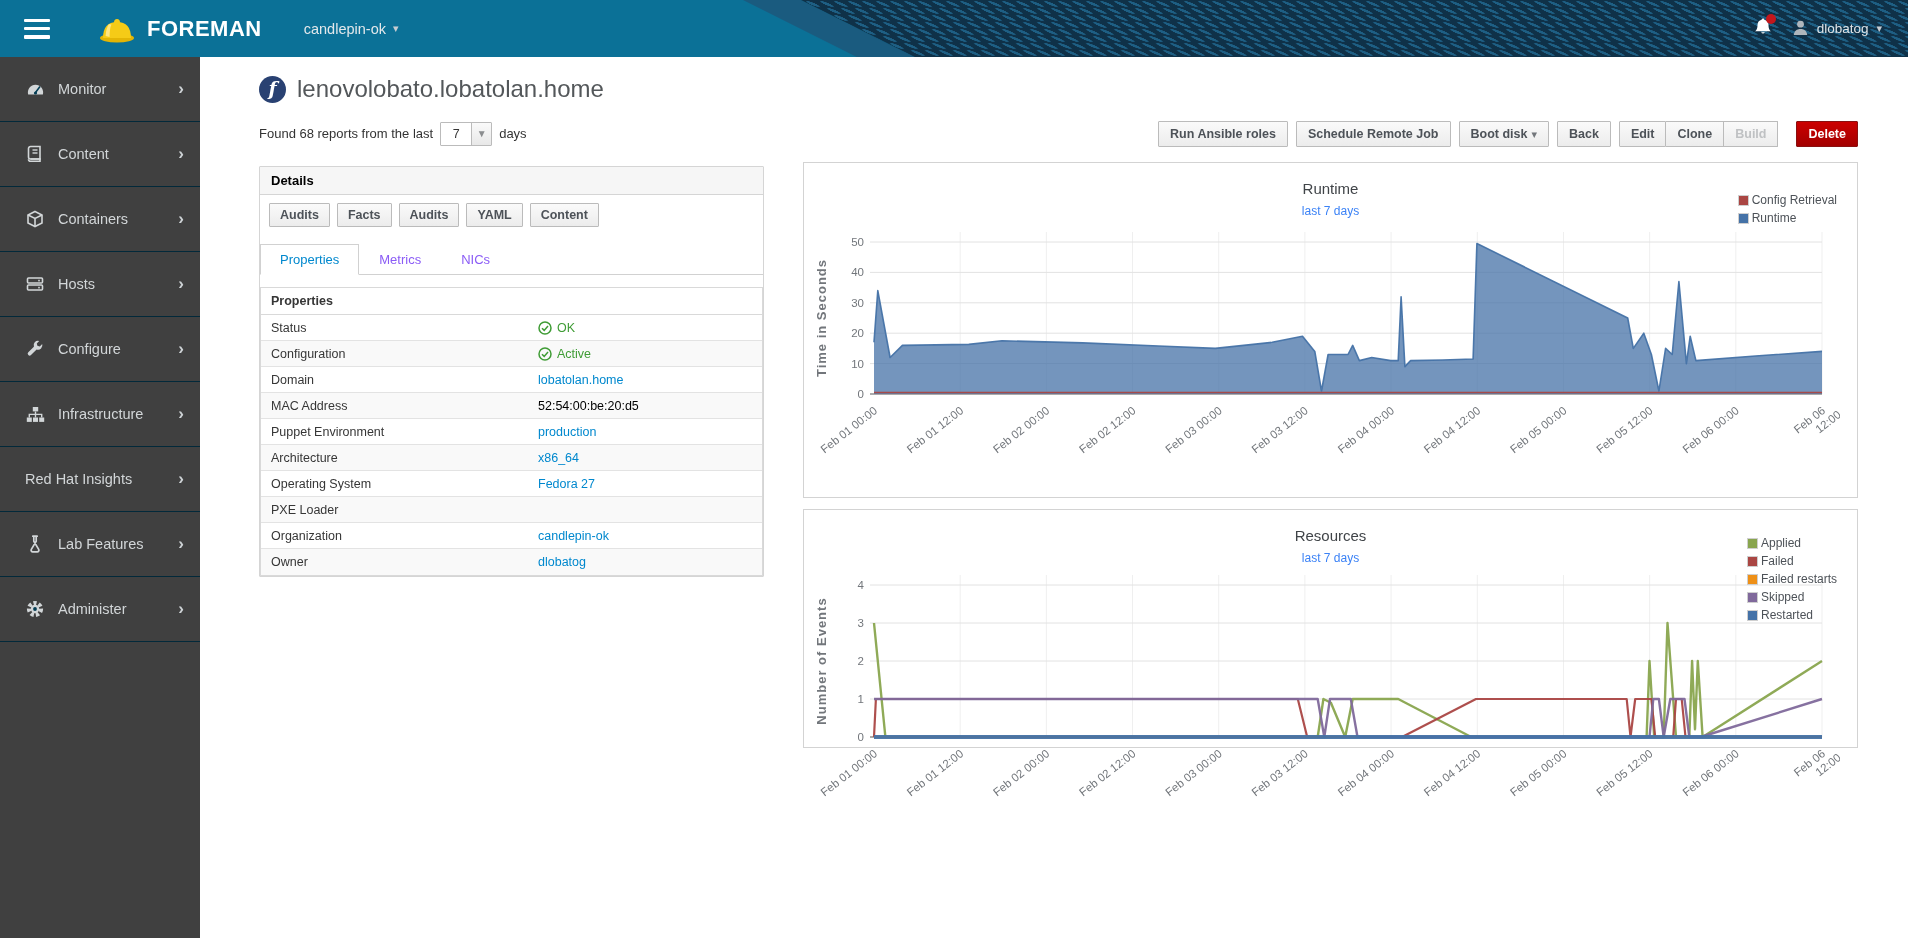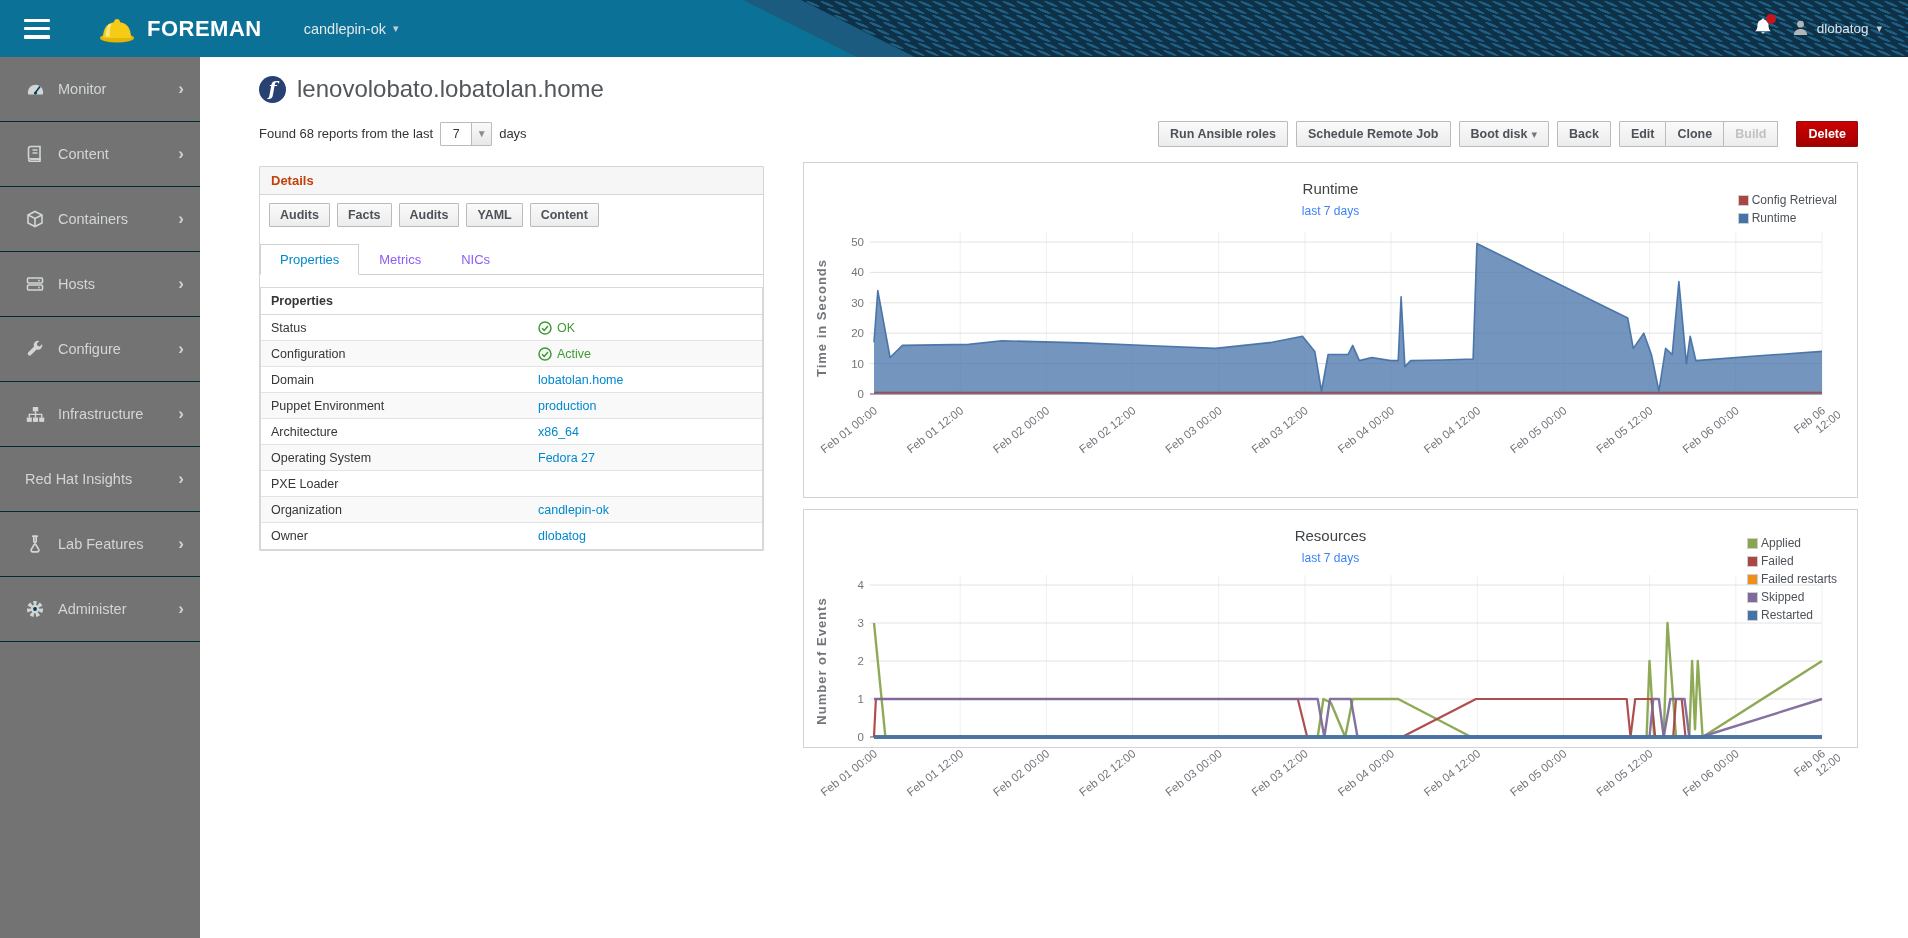--- a/index.html
+++ b/index.html
@@ -21,21 +21,21 @@
   .brand svg { display:block; }
   .brand-name { color:#fff; font-size:22px; font-weight:bold; letter-spacing:.5px; margin-left:10px; }
   .org-switch { margin-left:42px; color:#E3E8EB; font-size:14.5px; display:flex; align-items:center; gap:7px; cursor:pointer; }
   .caret { font-size:11px; color:#C7CDD2; }
   .mast-right { position:absolute; right:26px; top:0; height:57px; display:flex; align-items:center; gap:20px; }
   .bell-wrap { position:relative; cursor:pointer; }
   .bell-dot { position:absolute; top:-3px; right:-4px; width:10px; height:10px; border-radius:50%; background:#C4161C; }
   .user-menu { display:flex; align-items:center; gap:8px; color:#DFE4E8; font-size:13.5px; cursor:pointer; }
 
   
-  .sidebar { position:absolute; top:57px; left:0; bottom:0; width:200px; background:#737373; z-index:20; }
+  .sidebar { position:absolute; top:57px; left:0; bottom:0; width:200px; background:#404040; z-index:20; }
   .nav-item { height:65px; display:flex; align-items:center; padding:0 16px 0 25px; color:#D2D6D8;
               border-bottom:1px solid #02293A; cursor:pointer; font-size:14.5px; }
   .nav-icon { width:20px; height:20px; margin-right:13px; display:flex; align-items:center; justify-content:center; flex:0 0 20px; }
   .nav-label { flex:1; }
   .nav-chevron { font-size:17px; font-weight:bold; color:#CDD2D5; }
 
   
   .main { position:absolute; top:57px; left:200px; right:0; bottom:0; background:#fff; padding:18px 50px 0 59px; overflow:hidden; }
   .page-title { display:flex; align-items:center; gap:11px; margin-bottom:17px; }
   .title-os-icon { width:27px; height:27px; border-radius:50%; background:#294172; color:#fff; display:flex;
@@ -60,21 +60,21 @@
   .btn-group { display:flex; gap:0; }
   .btn-group .btn { border-radius:0; }
   .btn-group .btn + .btn { border-left:none; }
   .btn-group .btn:first-child { border-radius:1px 0 0 1px; }
   .btn-group .btn:last-child { border-radius:0 1px 1px 0; }
   .btn.disabled { color:#BFC1C3; cursor:default; }
   .btn-danger { background:linear-gradient(#CC0000,#A30000); border-color:#8A1010; color:#fff; margin-left:10px; }
 
   
   .details-card { margin-top:19px; border:1px solid #D5D5D5; border-radius:1px; }
-  .details-header { background:#F6F6F6; border-bottom:1px solid #D5D5D5; padding:6px 11px; font-size:13px; font-weight:bold; color:#c2410c; }
+  .details-header { background:#F6F6F6; border-bottom:1px solid #D5D5D5; padding:6px 11px; font-size:13px; font-weight:bold; color:#000000; }
   .details-btnrow { padding:8px 9px; display:flex; gap:7px; }
   .btn-sm { font-size:12.5px; padding:3px 10px; height:24px; }
   .tabs { display:flex; margin-top:9px; border-bottom:1px solid #D1D1D1; padding-left:0; list-style:none; }
   .tab { font-size:13px; color:#8b5cf6; padding:7px 19px; cursor:pointer; border:1px solid transparent; margin-bottom:-1px; }
   .tab.active { color:#0088CE; background:#fff; border-color:#D1D1D1; border-bottom-color:#fff; }
   .prop-table { margin-top:12px; border:1px solid #D9D9D9; font-size:12.5px; }
   .prop-caption { padding:6px 10px; font-weight:bold; color:#363636; border-bottom:1px solid #D9D9D9; }
   .prow { display:flex; border-bottom:1px solid #E3E3E3; min-height:26px; align-items:center; }
   .prow:last-child { border-bottom:none; }
   .prow:nth-child(even) { background:#F9F9F9; }
@@ -296,20 +296,24 @@
                     <path d="M4 7.2 6.2 9.4 10 4.9" fill="none" stroke="#3F9C35" stroke-width="1.5"></path>
                   </svg>
                   <span>Active</span>
                 </div>
   </div>
               <div class="prow">
     <div class="plabel">Domain</div>
     <div class="pvalue">
                   <span class="link">lobatolan.home</span>
                 </div>
+  </div>
+              <div class="prow">
+    <div class="plabel">MAC Address</div>
+    <div class="pvalue">52:54:00:be:20:d5</div>
   </div>
               <div class="prow">
     <div class="plabel">Puppet Environment</div>
     <div class="pvalue">
                   <span class="link">production</span>
                 </div>
   </div>
               <div class="prow">
     <div class="plabel">Architecture</div>
     <div class="pvalue">

